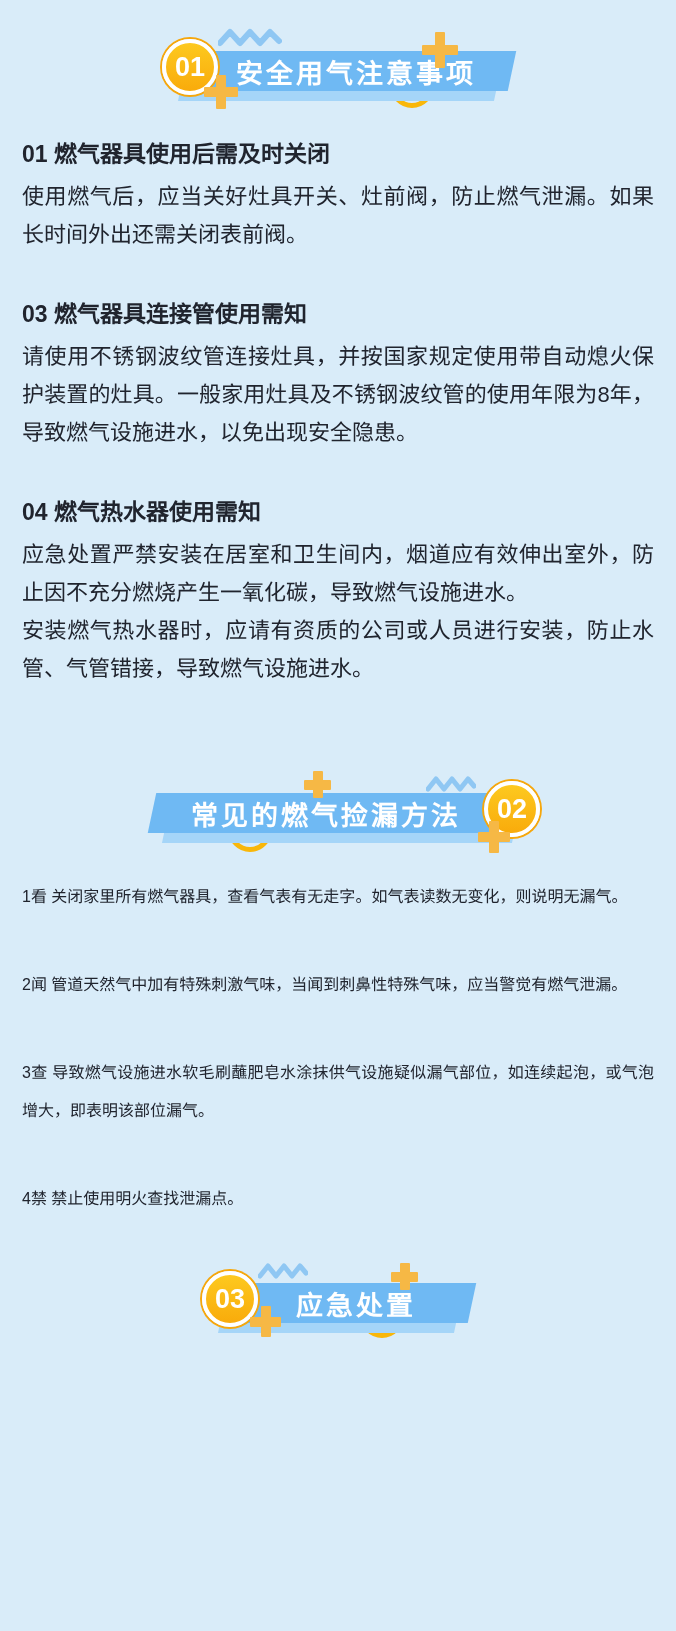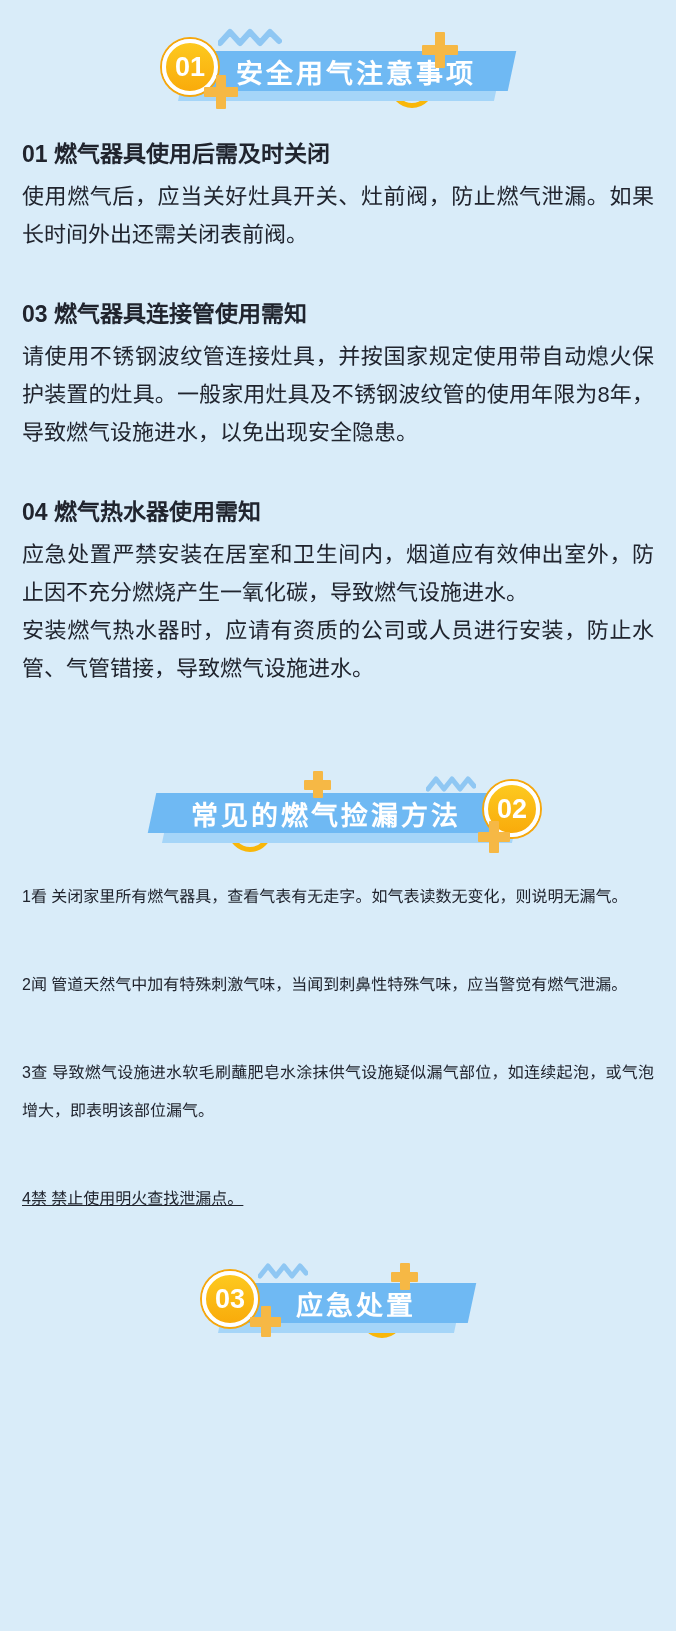--- a/index.html
+++ b/index.html
@@ -80,21 +80,21 @@
   .item-heading {
     font-size:23px; font-weight:bold; margin:44px 0 8px; line-height:32px;
   }
   .content .item-heading:first-child { margin-top:16px; }
   .para {
     font-size:22px; line-height:38px; margin:0; text-align:justify;
   }
   .list-para {
     font-size:16px; line-height:38px; margin:0 0 50px; text-align:justify;
   }
-  .list-para:last-child { margin-bottom:16px;text-decoration:underline; }
+  .list-para:last-child { margin-bottom:16px; }
   b { font-weight:normal; }
 </style>
 </head>
 <body>
 
 <div class="banner banner-1 badge-left">
   <svg class="zigzag" width="64" height="20" viewBox="0 0 64 20">
     <polyline points="2,16 12,5 22,16 32,5 42,16 52,5 61,14" fill="none" stroke="#8fc7f3" stroke-width="6" stroke-linecap="round" stroke-linejoin="round"></polyline>
   </svg>
   <div class="bar-back"></div>

